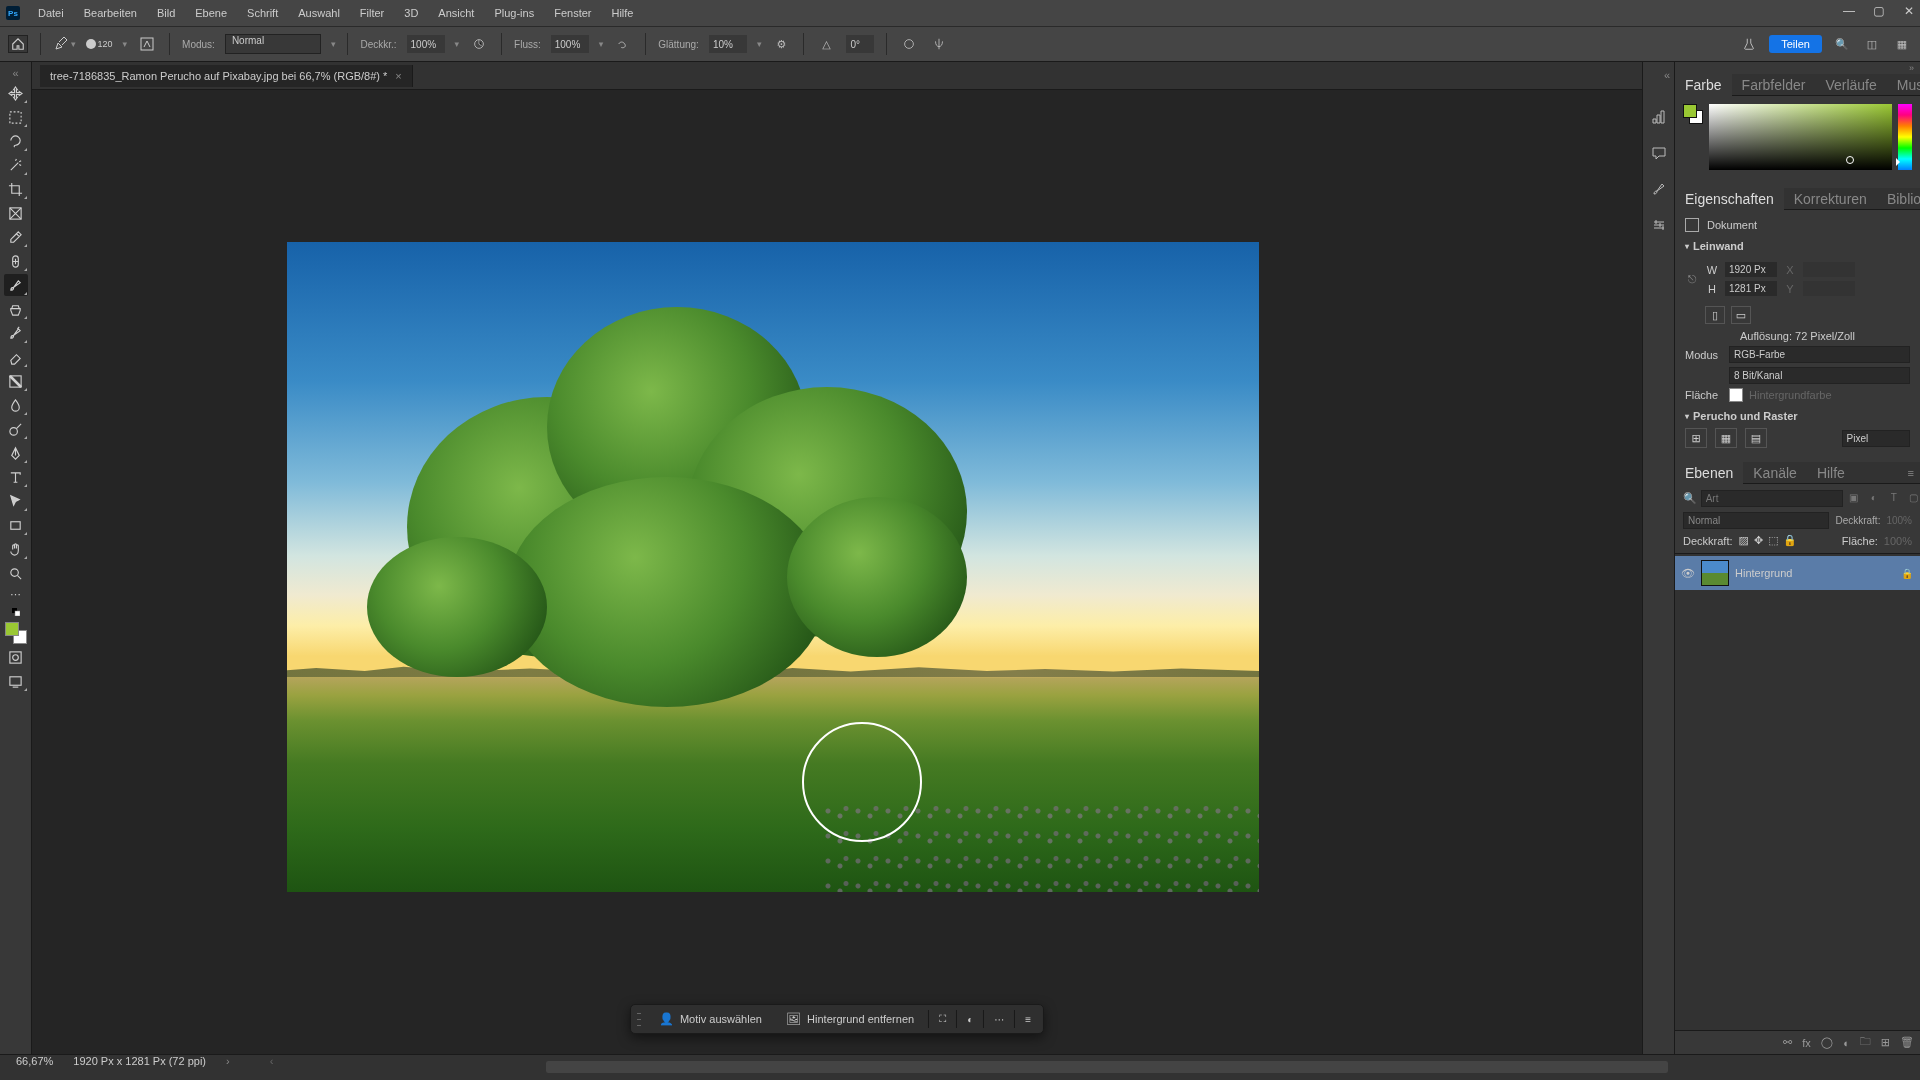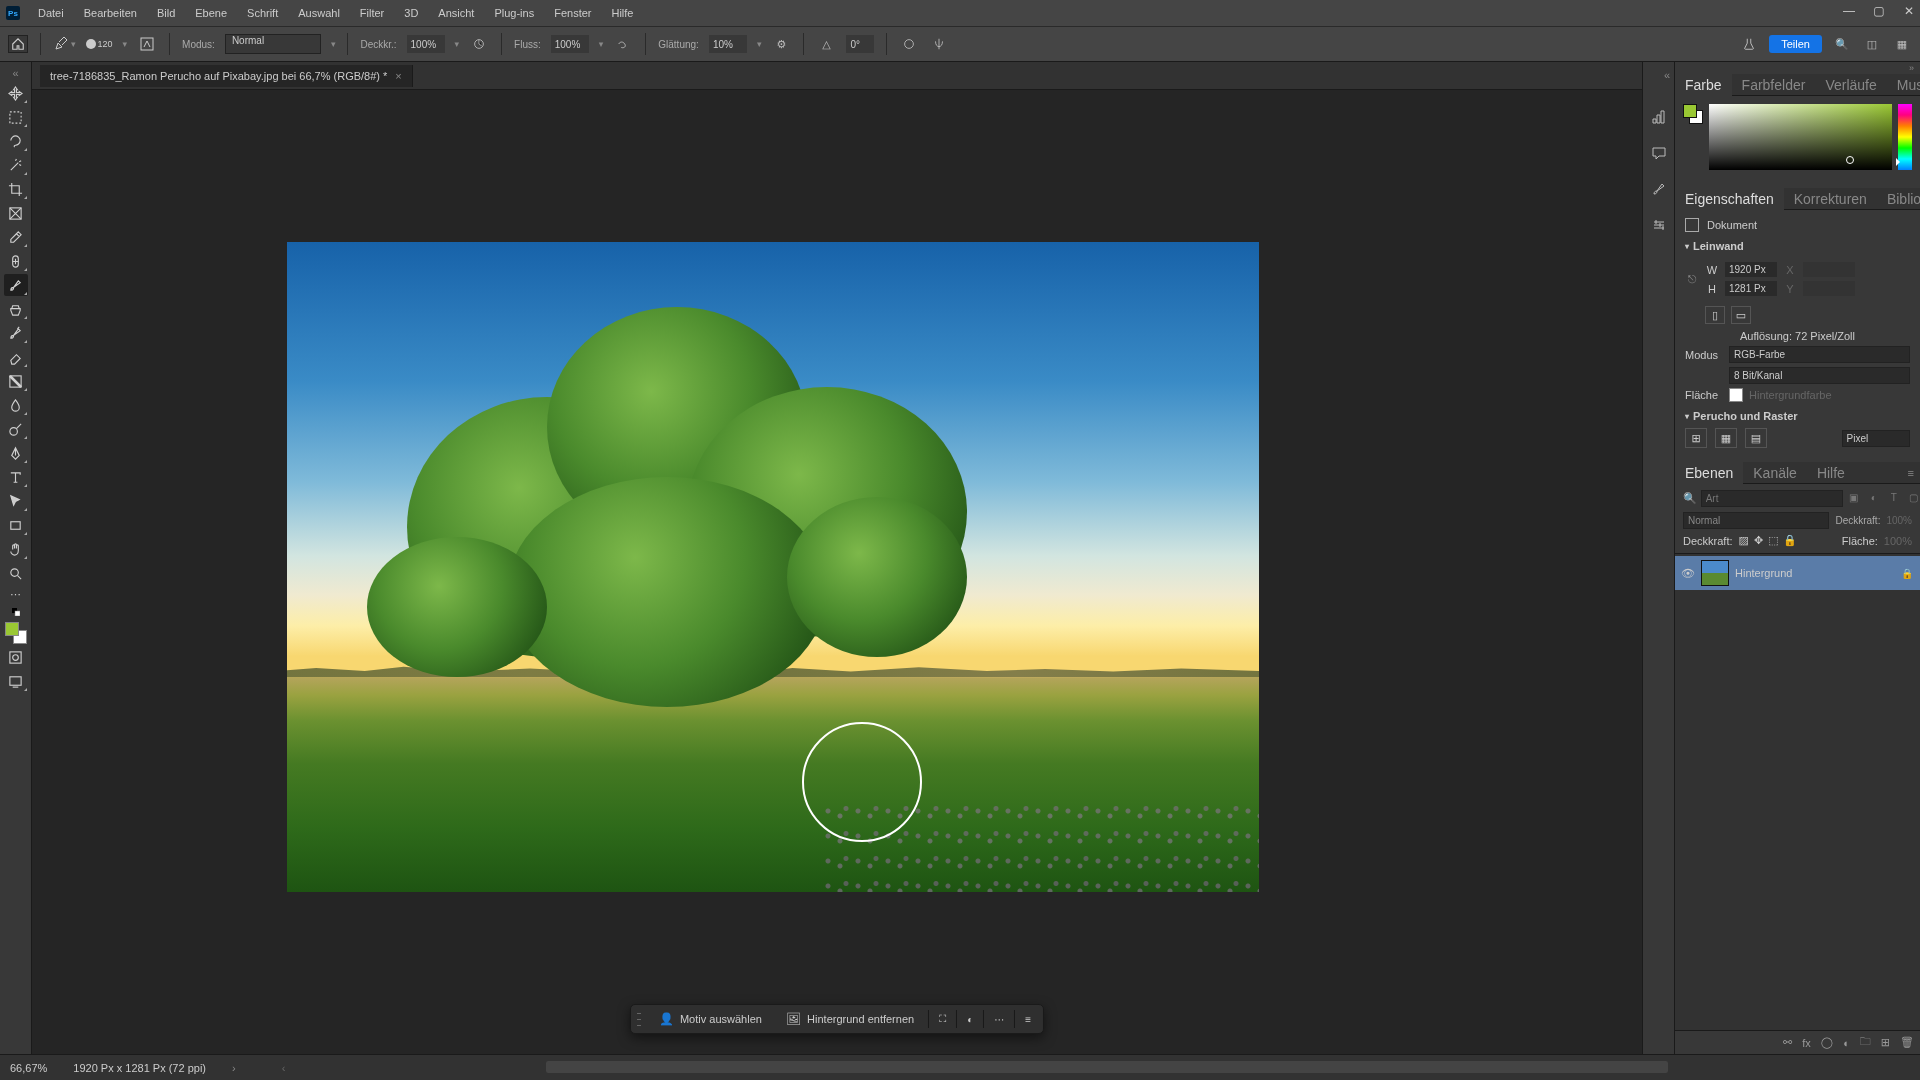--- a/index.html
+++ b/index.html
@@ -93,21 +93,21 @@
 .blend-select{background:#2a2a2a;border:1px solid #222;padding:2px 4px;font-size:10px;flex:1;color:#888}
 .lock-row{display:flex;gap:6px;align-items:center;color:#888;font-size:10px}
 .lock-icons{display:flex;gap:5px}
 .layer-list{flex:1;background:#323232;padding-top:2px}
 .layer-row{display:flex;align-items:center;height:34px;background:#5a7ca8;padding:0 6px;gap:6px}
 .layer-eye{width:14px;font-size:11px}
 .layer-thumb{width:28px;height:26px;background:linear-gradient(to bottom,#4b8acb 50%,#5a8a30 50%);border:1px solid #111}
 .layer-lock{margin-left:auto;font-size:10px}
 .layer-footer{height:24px;border-top:1px solid #1a1a1a;display:flex;align-items:center;justify-content:flex-end;padding:0 6px;gap:10px}
 .layer-foot-icon{font-size:11px;color:#999}
-.status-bar{position:absolute;bottom:0;left:0;right:0;height:26px;background:#323232;border-top:1px solid #1a1a1a;display:flex;align-items:center;padding:0 10px;font-size:10px;color:#aaa;gap:26px}
+.status-bar{position:absolute;bottom:0;left:0;right:0;height:26px;background:#323232;border-top:1px solid #1a1a1a;display:flex;padding:0 16px;font-size:10px;color:#aaa;gap:20px}
 .status-scroll{position:absolute;left:546px;right:252px;height:12px;background:#2a2a2a;bottom:7px;border-radius:2px}
 .status-scroll-thumb{position:absolute;left:0;width:100%;height:100%;background:#444;border-radius:2px}
 </style>
 </head>
 <body>
 
 <div class="menubar">
   <div class="ps-logo">Ps</div>
   <div class="menu-item">Datei</div>
   <div class="menu-item">Bearbeiten</div>

